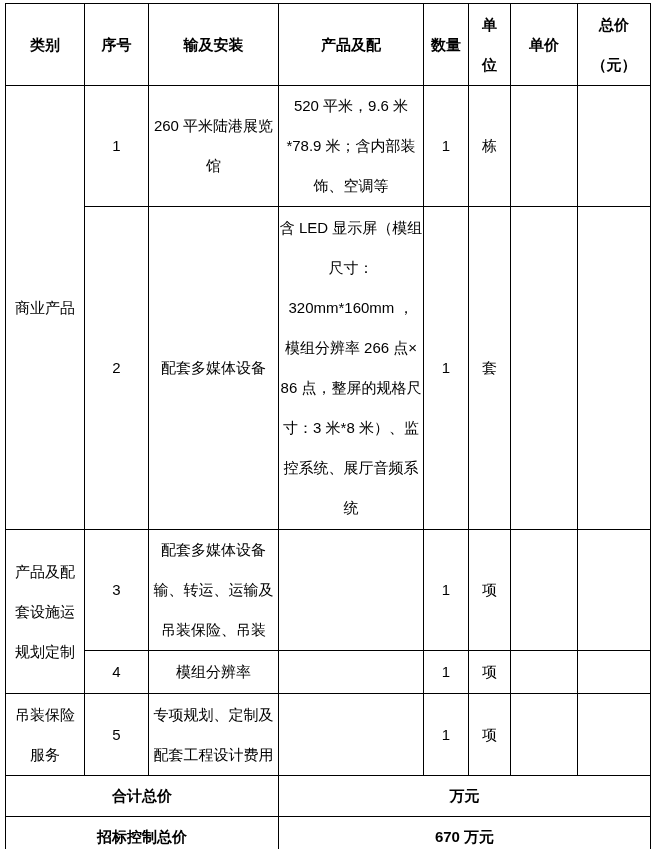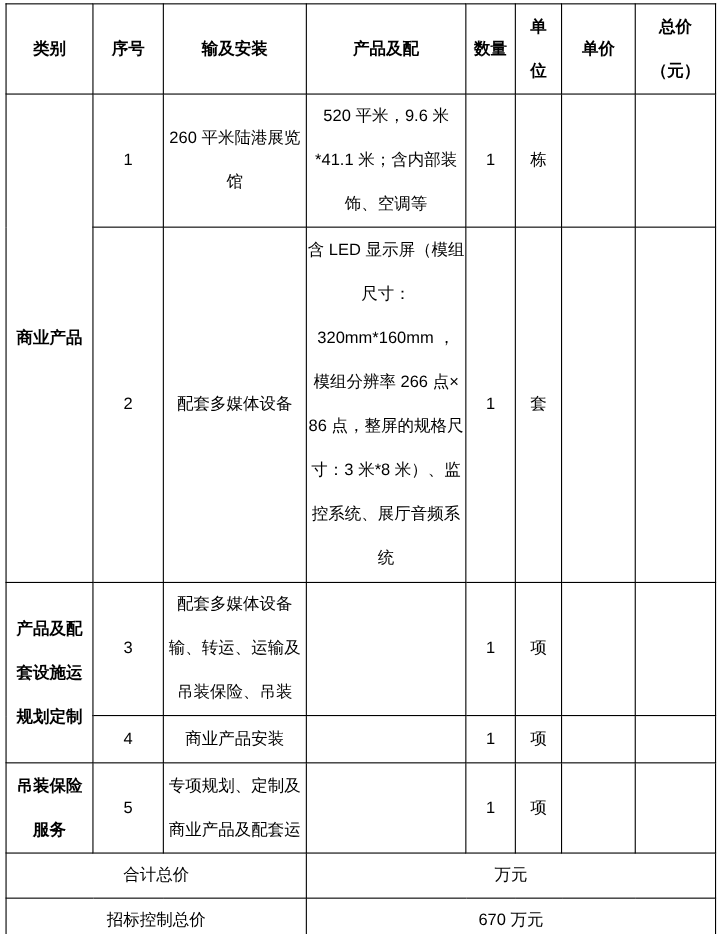--- a/index.html
+++ b/index.html
@@ -24,24 +24,24 @@
   }
   table.doc-table td {
     border: 1px solid #000000;
     text-align: center;
     vertical-align: middle;
     padding: 0;
     font-size: 15px;
     line-height: 40px;
     overflow: hidden;
   }
-  .bold { font-weight: normal; }
+  .bold { font-weight: bold; }
   .line { white-space: nowrap; line-height: 40px; }
   td.hdr { font-weight: bold; }
-  td.cat { font-weight: bold; }
+  td.cat { font-weight: normal; }
   td.empty-cell { }
 </style>
 </head>
 <body>
 
 <div class="page">
   <table class="doc-table">
     <colgroup>
       <col style="width:79px">
       <col style="width:64px">
@@ -72,21 +72,21 @@
       <td class="cat" rowspan="2">
         <div class="line">商业产品</div>
       </td>
       <td>1</td>
       <td>
         <div class="line">260 平米陆港展览</div>
         <div class="line">馆</div>
       </td>
       <td>
         <div class="line">520 平米，9.6 米</div>
-        <div class="line">*41.1 米；含内部装</div>
+        <div class="line">*78.9 米；含内部装</div>
         <div class="line">饰、空调等</div>
       </td>
       <td>1</td>
       <td>栋</td>
       <td class="empty-cell"></td>
       <td class="empty-cell"></td>
     </tr>
 
     <tr style="height:323px">
       <td>2</td>
@@ -124,38 +124,38 @@
       <td class="empty-cell"></td>
       <td>1</td>
       <td>项</td>
       <td class="empty-cell"></td>
       <td class="empty-cell"></td>
     </tr>
 
     <tr style="height:43px">
       <td>4</td>
       <td>
-        <div class="line">商业产品安装</div>
+        <div class="line">模组分辨率</div>
       </td>
       <td class="empty-cell"></td>
       <td>1</td>
       <td>项</td>
       <td class="empty-cell"></td>
       <td class="empty-cell"></td>
     </tr>
 
     <tr style="height:82px">
       <td class="cat">
         <div class="line">吊装保险</div>
         <div class="line">服务</div>
       </td>
       <td>5</td>
       <td>
         <div class="line">专项规划、定制及</div>
-        <div class="line">商业产品及配套运</div>
+        <div class="line">配套工程设计费用</div>
       </td>
       <td class="empty-cell"></td>
       <td>1</td>
       <td>项</td>
       <td class="empty-cell"></td>
       <td class="empty-cell"></td>
     </tr>
 
     <tr style="height:38px">
       <td class="bold" colspan="3">合计总价</td>

